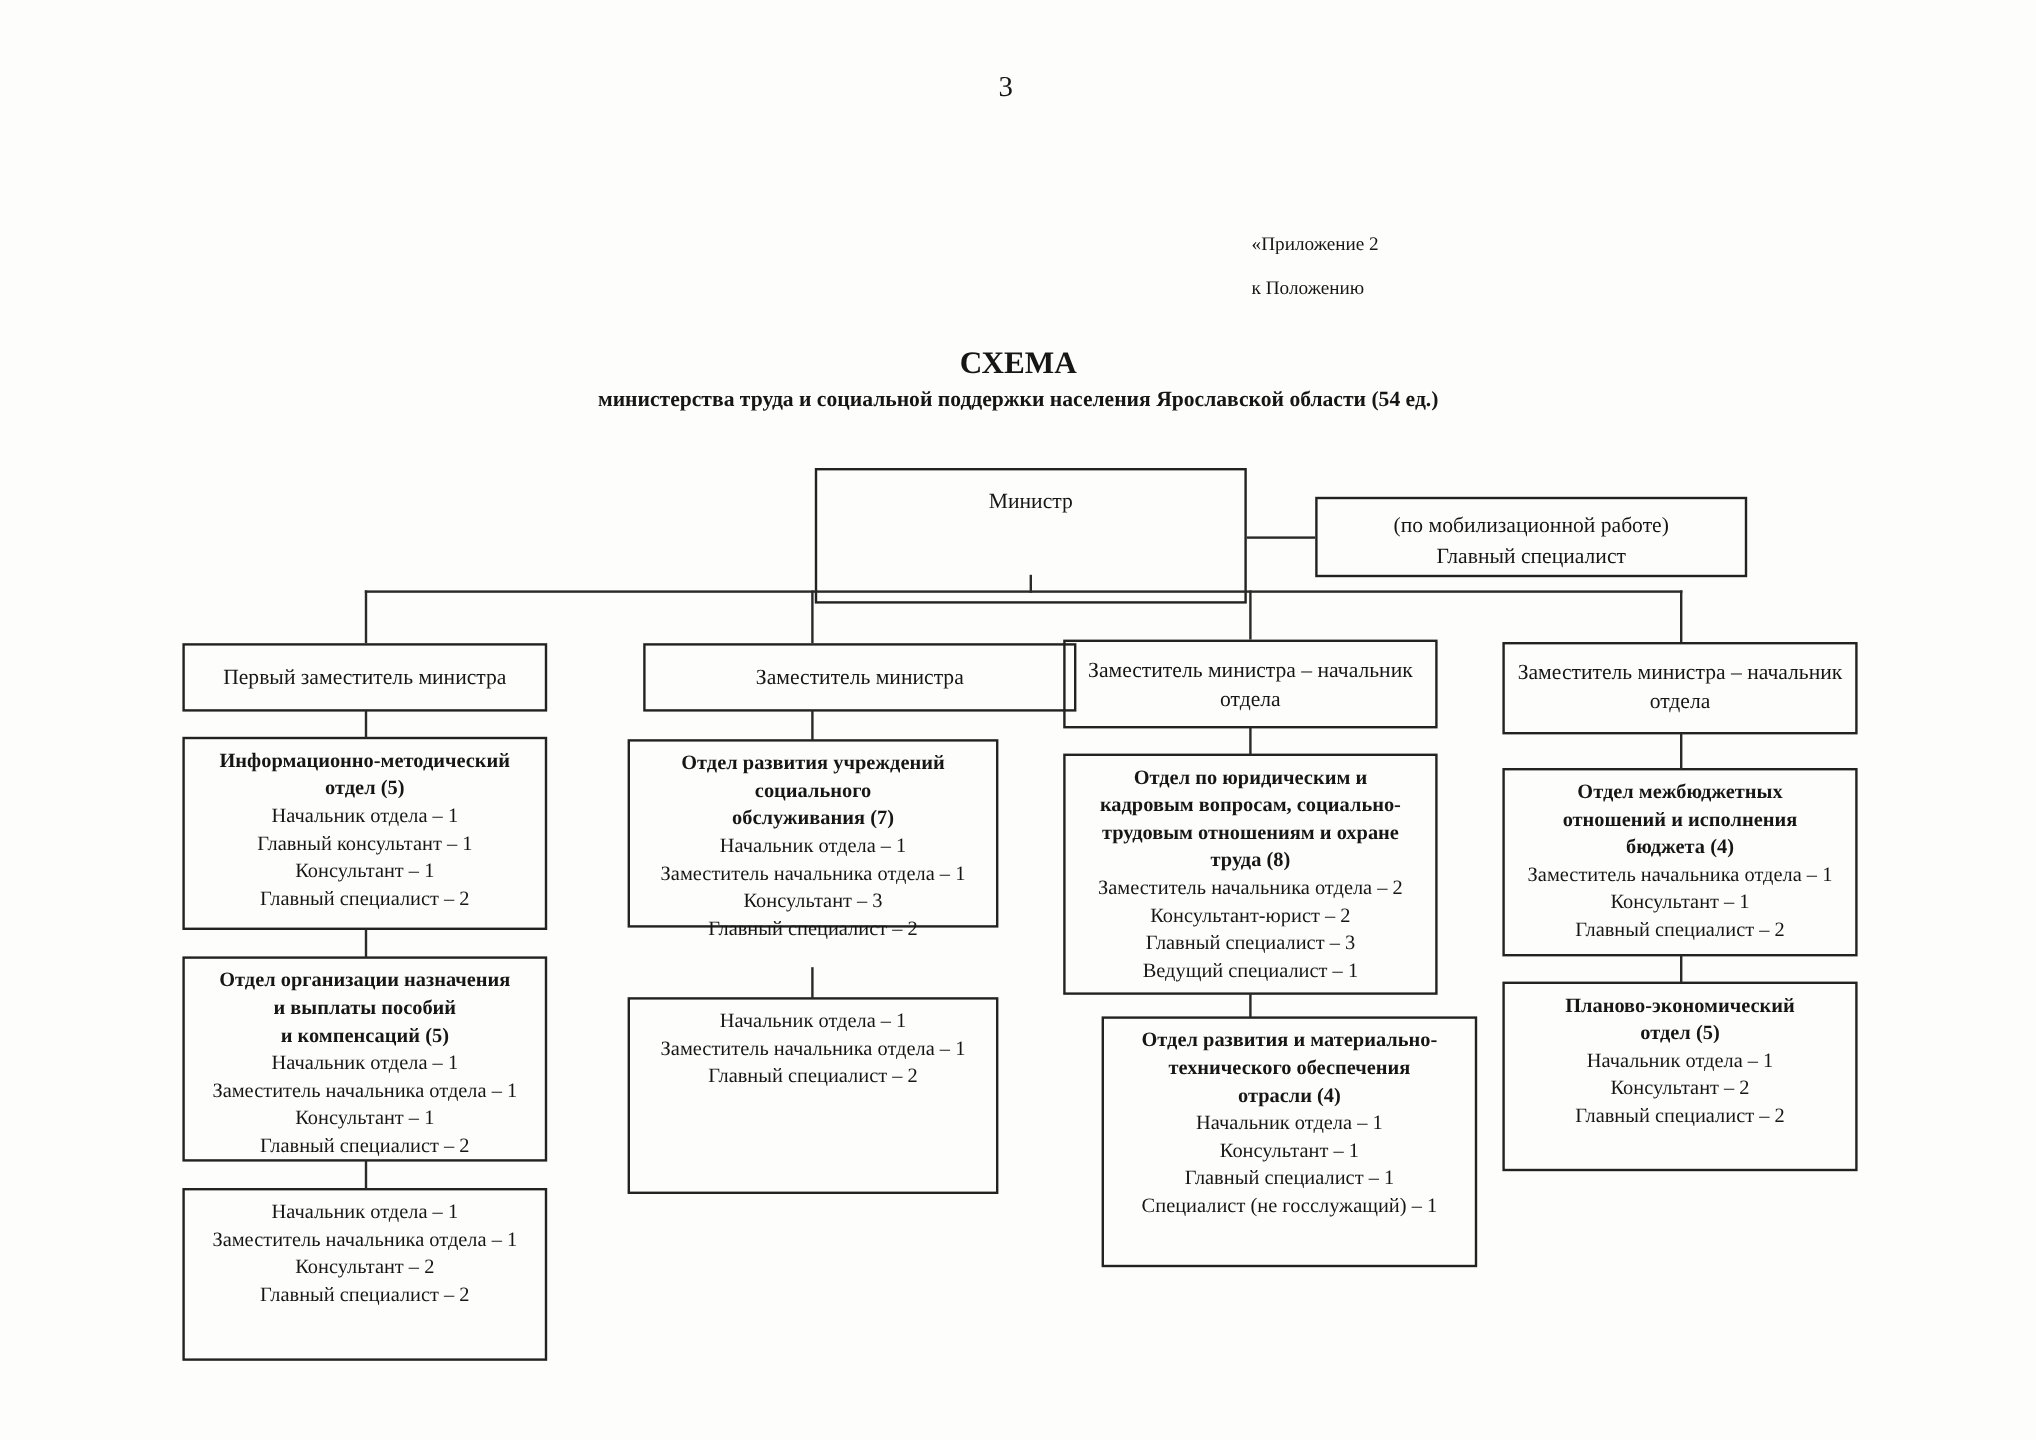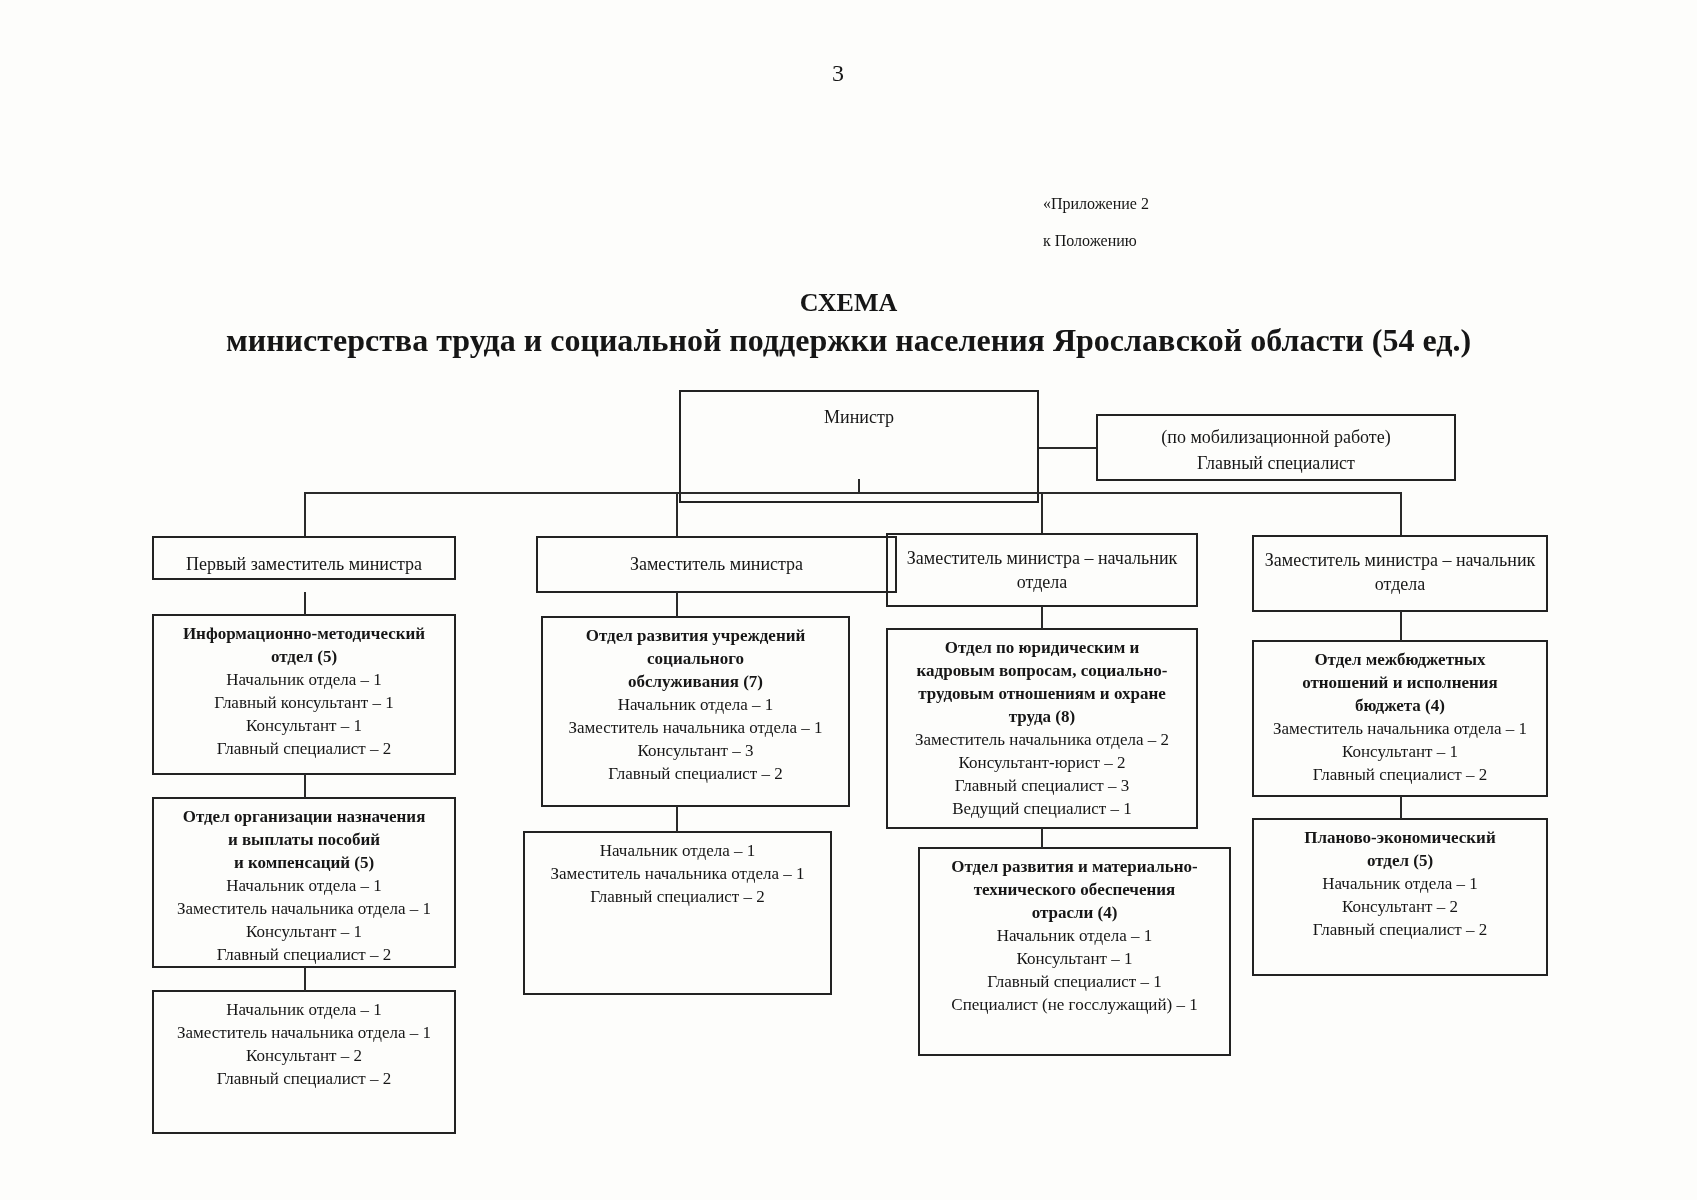--- a/index.html
+++ b/index.html
@@ -30,21 +30,21 @@
     top: 288px; left: 0; width: 1697px;
     text-align: center;
     font-weight: bold;
     font-size: 26px;
   }
   .doc-subtitle {
     position: absolute;
     top: 322px; left: 0; width: 1697px;
     text-align: center;
     font-weight: bold;
-    font-size: 32px;
+    font-size: 18px;
   }
   .box {
     position: absolute;
     box-sizing: border-box;
     border: 2px solid #222;
     text-align: center;
     background: transparent;
   }
   .box-label {
     font-size: 18px;
@@ -82,21 +82,21 @@
     <div class="box-label">Министр</div>
   </div>
 
   <div class="box specialist" style="left:1096px;top:414px;width:360px;height:67px;">
     <div class="box-label">
       <div>(по мобилизационной работе)</div>
       <div>Главный специалист</div>
     </div>
   </div>
 
-  <div class="box deputy" style="left:152px;top:536px;width:304px;height:44px;">
+  <div class="box deputy" style="left:152px;top:536px;width:304px;height:57px;">
     <div class="box-label">Первый заместитель министра</div>
   </div>
   <div class="box deputy" style="left:536px;top:536px;width:361px;height:57px;">
     <div class="box-label">Заместитель министра</div>
   </div>
   <div class="box deputy2" style="left:886px;top:533px;width:312px;height:74px;">
     <div class="box-label">Заместитель министра – начальник отдела</div>
   </div>
   <div class="box deputy2" style="left:1252px;top:535px;width:296px;height:77px;">
     <div class="box-label">Заместитель министра – начальник отдела</div>
@@ -131,21 +131,21 @@
 
   <div class="box dept" style="left:152px;top:990px;width:304px;height:144px;">
     <div class="dept-staff">
       <div>Начальник отдела – 1</div>
       <div>Заместитель начальника отдела – 1</div>
       <div>Консультант – 2</div>
       <div>Главный специалист – 2</div>
     </div>
   </div>
 
-  <div class="box dept" style="left:541px;top:616px;width:309px;height:191px;">
+  <div class="box dept" style="left:523px;top:616px;width:309px;height:157px;">
     <div class="dept-title">
       <div>Отдел развития учреждений</div>
       <div>социального</div>
       <div>обслуживания (7)</div>
     </div>
     <div class="dept-staff">
       <div>Начальник отдела – 1</div>
       <div>Заместитель начальника отдела – 1</div>
       <div>Консультант – 3</div>
       <div>Главный специалист – 2</div>

